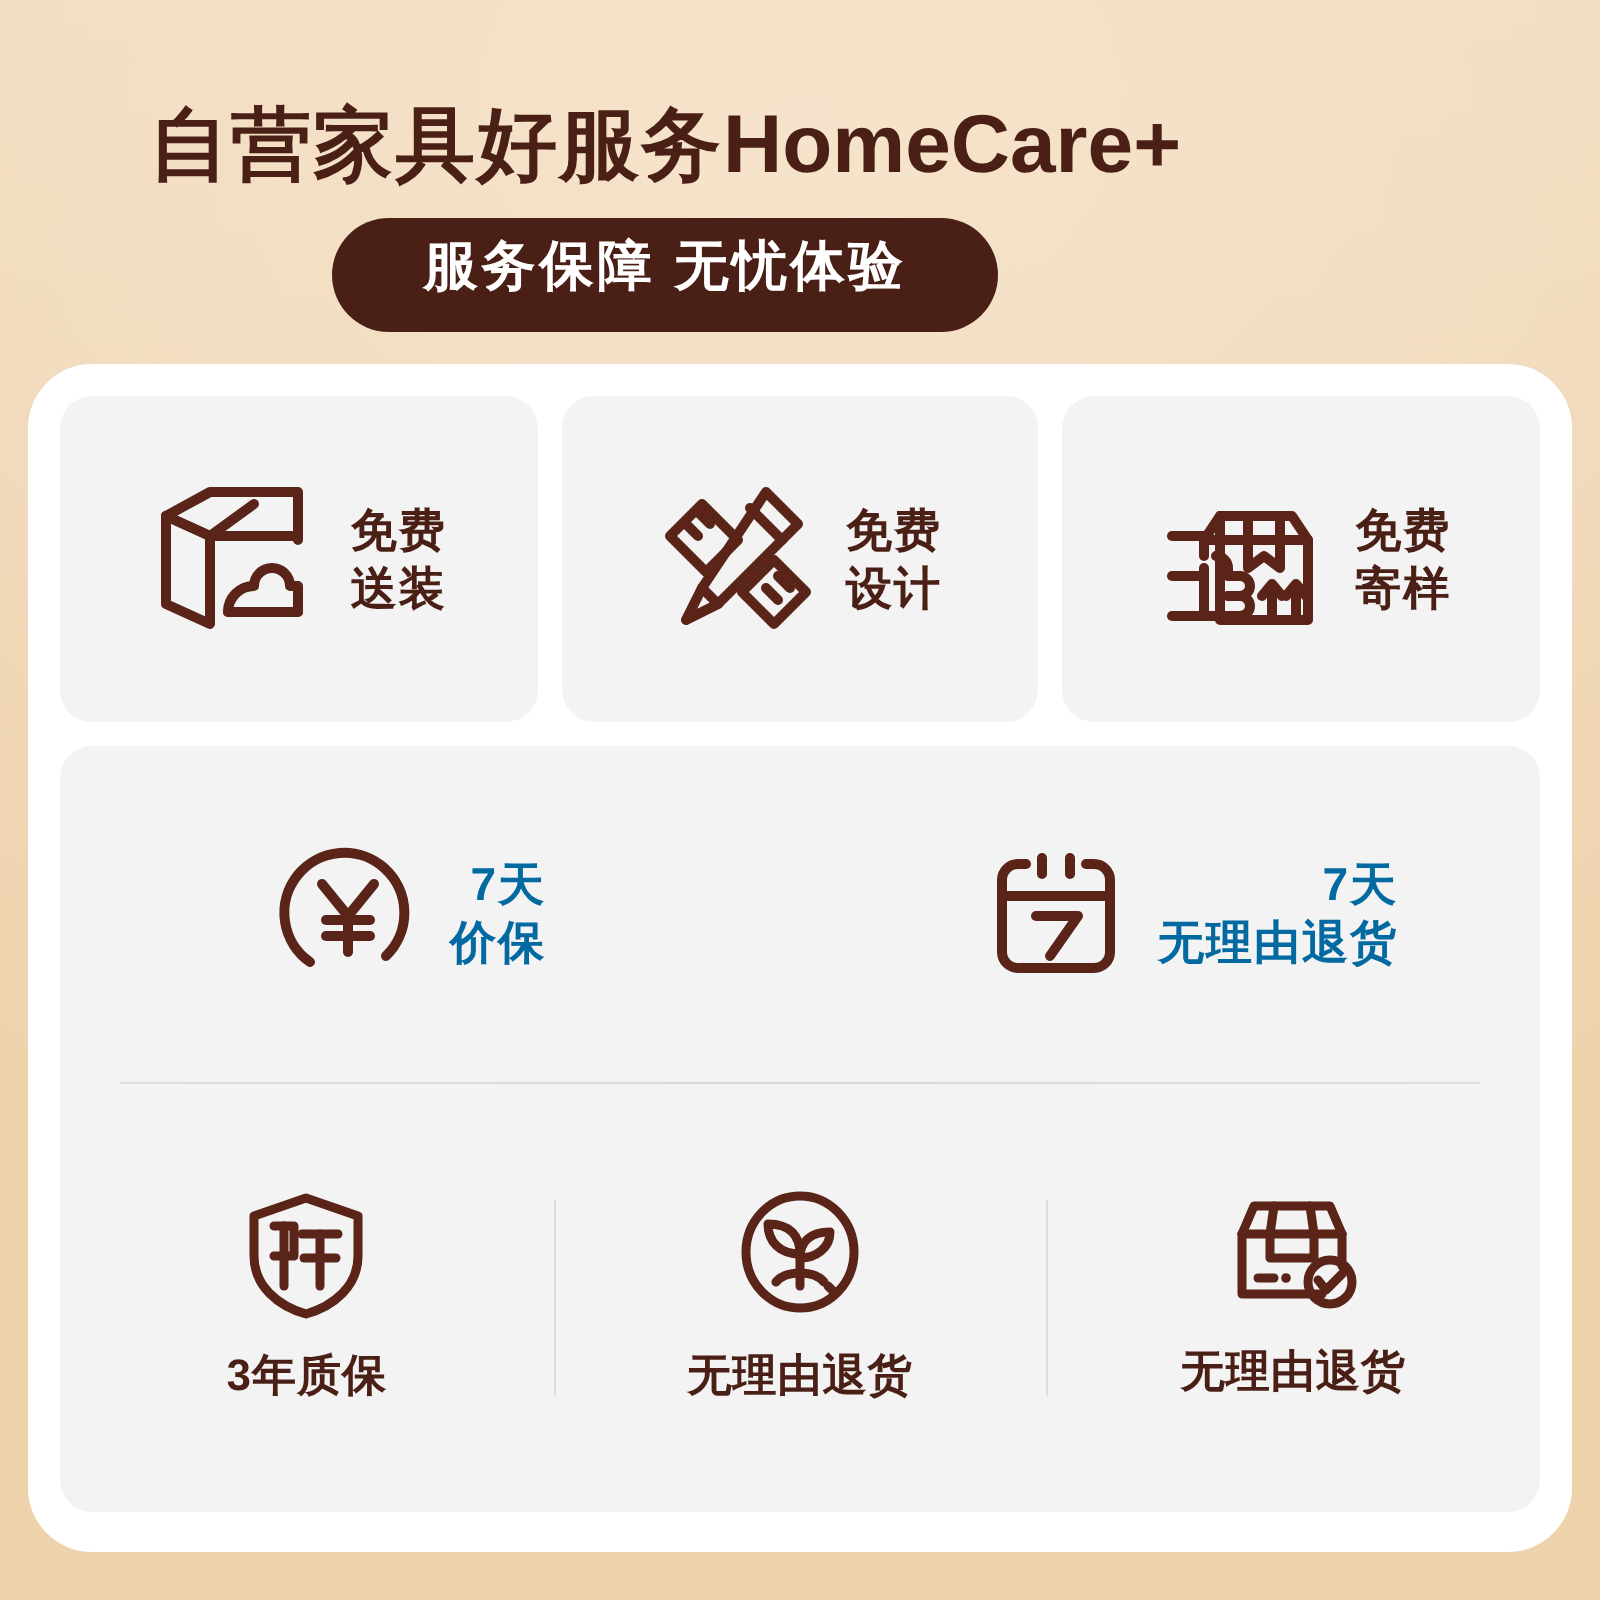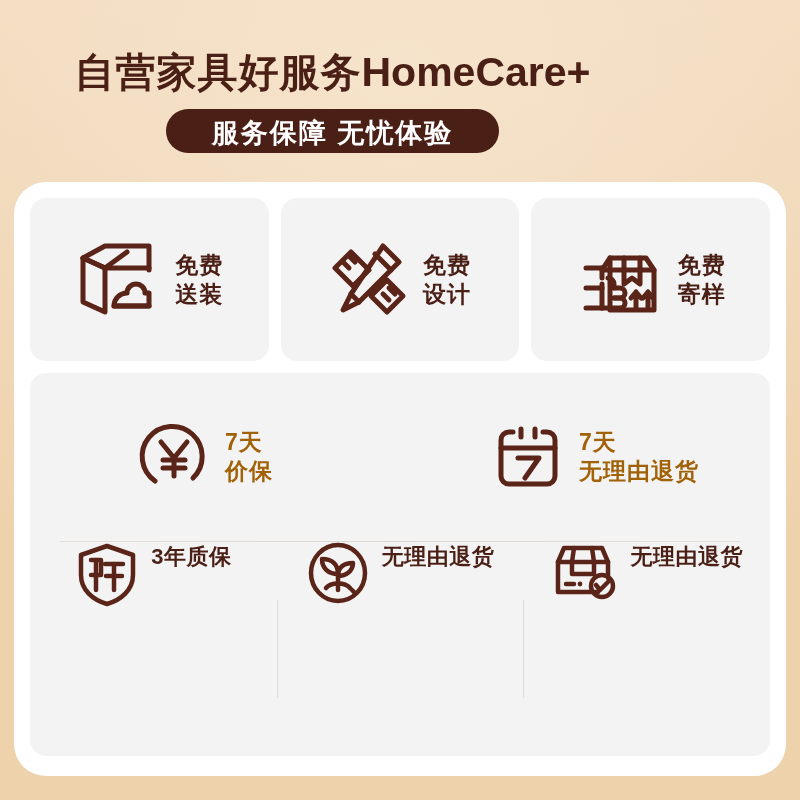--- a/index.html
+++ b/index.html
@@ -35,21 +35,21 @@
   }
   .title .en { font-size:41px; letter-spacing:0px; }
   .pill-wrap { display:flex; justify-content:center; margin-top:16px; }
   .pill {
     background:#4a1f15;
     color:#ffffff;
     font-size:27px;
     font-weight:bold;
     letter-spacing:2px;
     border-radius:999px;
-    padding:9px 46px 5px;
+    padding:9px 46px 18px;
     line-height:1.12;
     white-space:nowrap;
   }
 
   
   .panel {
     position:absolute;
     left:14px; top:182px;
     width:772px; height:594px;
     background:#ffffff;
@@ -94,42 +94,43 @@
   }
   .mid-item {
     flex:1;
     display:flex;
     align-items:center;
     justify-content:center;
     gap:14px;
   }
   .mid-item.first { padding-right:40px; }
   .mid-label {
-    color:#a16207;
+    color:#0369a1;
     font-size:23px;
     font-weight:bold;
     line-height:1.26;
     letter-spacing:1px;
     white-space:pre-line;
+    text-align:right;
   }
   .hr {
     height:1px;
     margin:0 30px;
     background:linear-gradient(90deg,#e2ddd8 0%,#ddd7d1 50%,#e2ddd8 100%);
   }
   .bot-row {
     flex:1;
     display:flex;
     align-items:center;
   }
   .bot-item {
     flex:1;
     display:flex;
-    flex-direction:row;
-    align-items:flex-start;
+    flex-direction:column;
+    align-items:center;
     justify-content:center;
     gap:12px;
     position:relative;
     height:100%;
   }
   .bot-item + .bot-item::before {
     content:"";
     position:absolute;
     left:0; top:27%;
     width:1px; height:46%;

